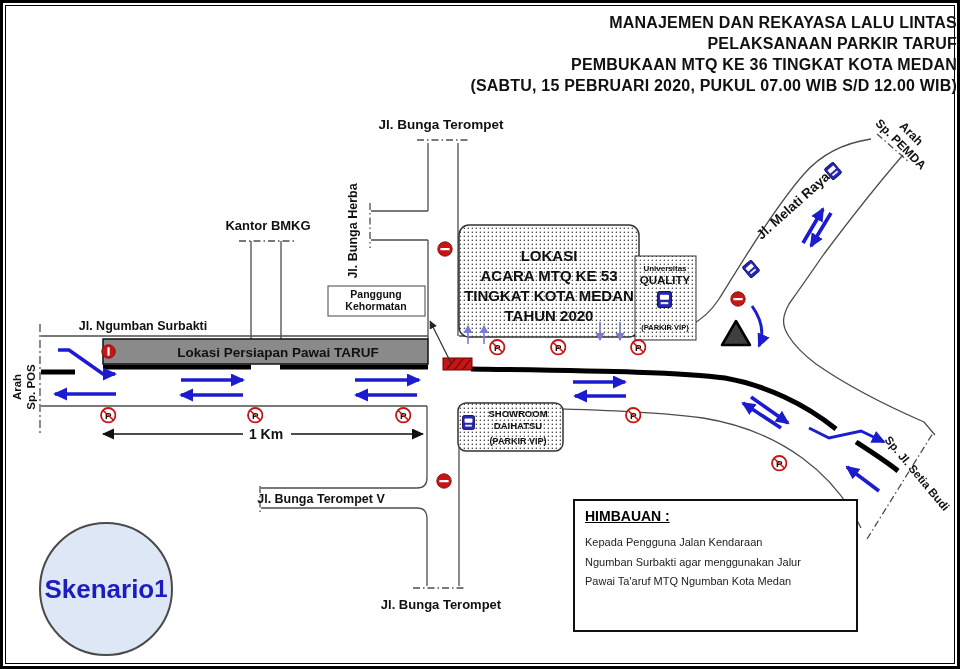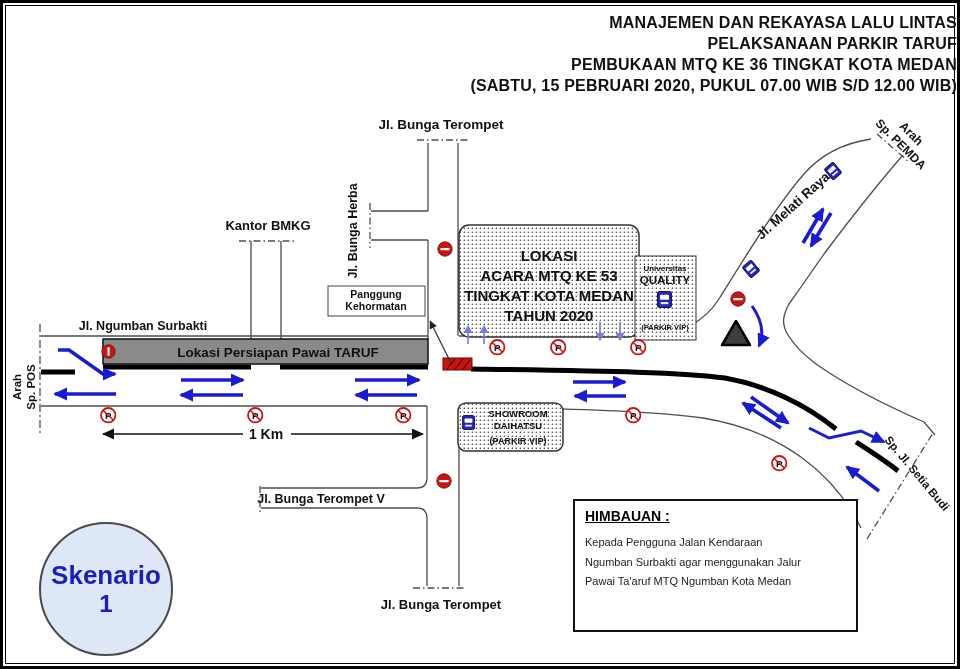--- a/index.html
+++ b/index.html
@@ -8,21 +8,21 @@
   .inner{position:absolute;inset:2px;border:1px solid #000;}
   .title{position:absolute;top:9px;left:0;right:0;text-align:right;font-weight:bold;
          font-size:16px;line-height:21px;color:#111;letter-spacing:.2px;}
   svg.map{position:absolute;left:0;top:0;width:960px;height:669px;}
   svg.map text{font-family:"Liberation Sans",sans-serif;font-weight:bold;fill:#111;}
   .himbauan{position:absolute;left:527px;top:496px;width:285px;height:133px;border:2px solid #111;
             background:#fff;box-sizing:border-box;padding:7px 10px;margin-left:43px;}
   .himbauan .hd{font-size:14px;font-weight:bold;text-decoration:underline;margin-bottom:9px;}
   .himbauan .ln{font-size:11px;line-height:19.5px;color:#222;white-space:nowrap;}
   .skenario{position:absolute;left:36px;top:519px;width:130px;height:130px;border-radius:50%;
-            border:2px solid #4a4a4a;background:#dde7f6;display:flex;flex-direction:column;
+            border:2px solid #4a4a4a;background:#dde7f6;display:flex;flex-direction:row;
             align-items:center;justify-content:center;color:#1d1dbe;font-weight:bold;}
   .skenario .s1{font-size:26px;line-height:30px;}
   .skenario .s2{font-size:24px;line-height:28px;}
 </style>
 </head>
 <body>
 
 <div class="frame">
   <div class="inner"></div>
 

